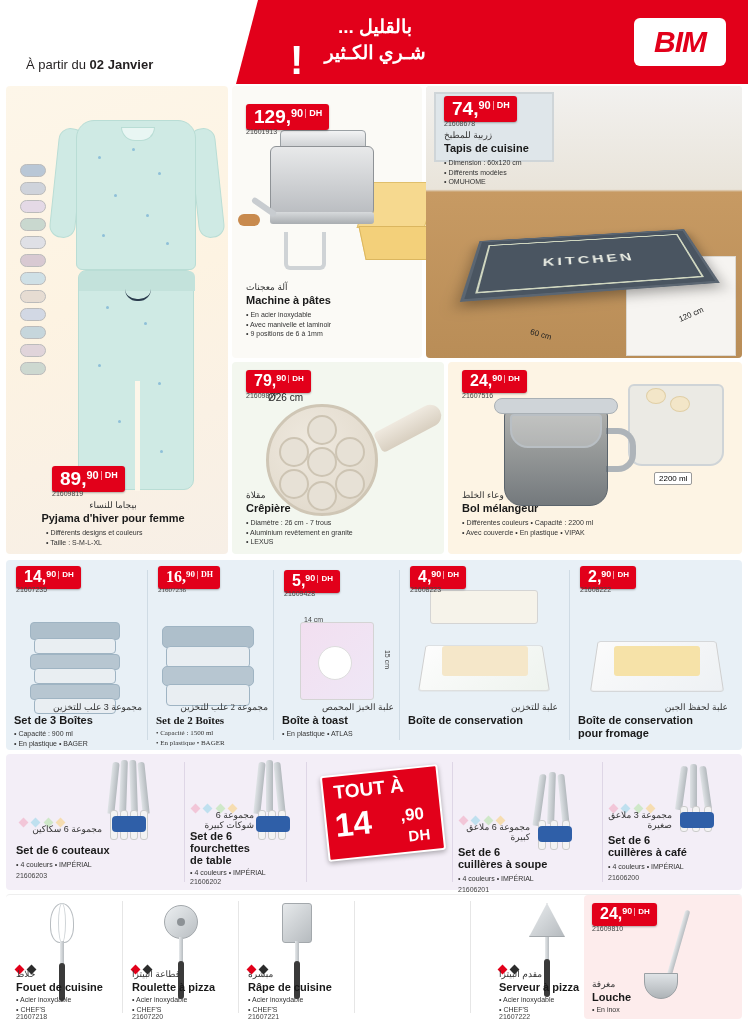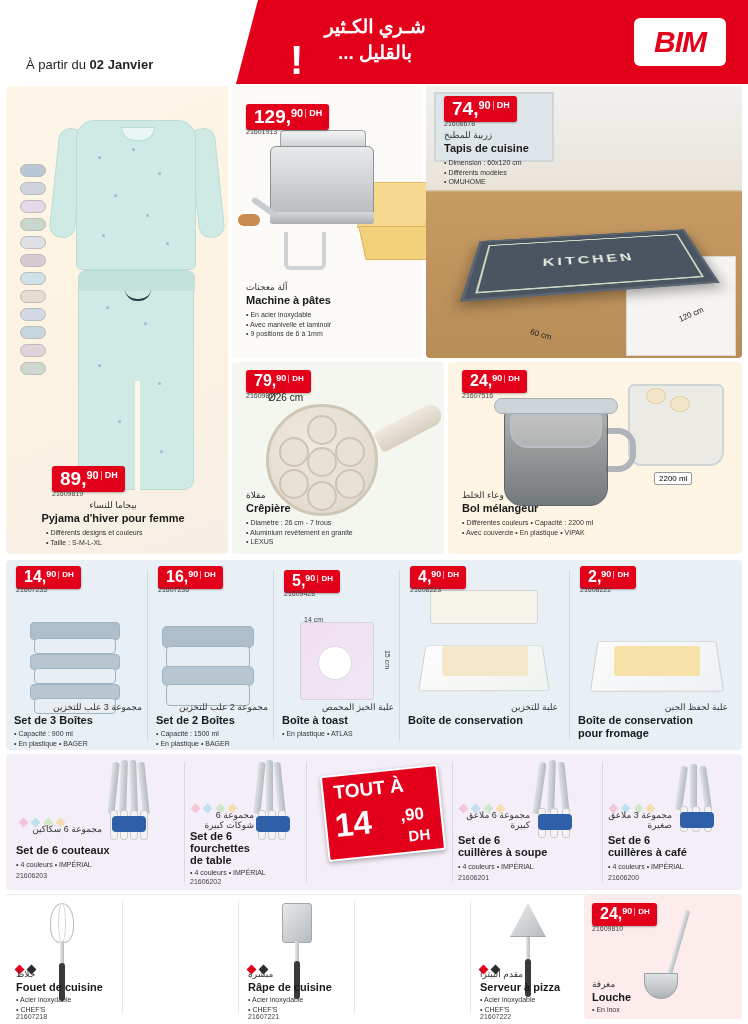--- a/index.html
+++ b/index.html
@@ -236,22 +236,22 @@
 <body>
 
 <div class="page">
 
   <div class="header">
     <div class="header-left"></div>
     <div class="apartir">
       <span>À partir du </span><b>02 Janvier</b>
     </div>
     <div class="arabic-slogan">
+      <div>بالقليل ...</div>
       <div>شـري الكـثير</div>
-      <div>بالقليل ...</div>
     </div>
     <div class="excl">!</div>
     <div class="bim-logo">
       <span>BIM</span>
     </div>
   </div>
 
   <div class="sec1">
 
     <div class="pyjama-panel">
@@ -446,21 +446,21 @@
       </div>
       <div class="ref" style="position:absolute;left:10px;top:26px;">21607235</div>
       <div class="ar" style="position:absolute;left:8px;top:142px;width:128px;">مجموعة 3 علب للتخزين</div>
       <div class="ptitle" style="position:absolute;left:8px;top:154px;">Set de 3 Boîtes</div>
       <div class="bullets" style="position:absolute;left:8px;top:169px;">
         <div>Capacité : 900 ml</div>
         <div>En plastique • BAGER</div>
       </div>
     </div>
 
-    <div class="cell" style="left:142px;width:126px;">
+    <div class="cell" style="left:142px;width:126px;font-family:Liberation Serif, serif;">
       <div class="sep"></div>
       <div>
         <div class="lidbox" style="left:14px;top:66px;width:92px;height:22px;background:#aebfcb;border-radius:5px;"></div>
         <div class="lidbox" style="left:18px;top:86px;width:84px;height:22px;background:#e9eef2;"></div>
         <div class="lidbox" style="left:14px;top:106px;width:92px;height:20px;background:#b7c6d1;border-radius:5px;"></div>
         <div class="lidbox" style="left:18px;top:124px;width:84px;height:22px;background:#e9eef2;"></div>
       </div>
       <div class="tag small" style="left:10px;top:6px;">
         <span class="whole">16</span>
         <span class="comma">,</span>
@@ -595,21 +595,21 @@
       <div class="ref" style="position:absolute;left:6px;top:124px;">21606202</div>
     </div>
 
     <div class="tout">
       <div class="t1">TOUT À</div>
       <div class="t2">14</div>
       <div class="t3"><span>,</span><span>90</span></div>
       <div class="t4">DH</div>
     </div>
 
-    <div style="position:absolute;left:446px;top:0;width:150px;height:136px;">
+    <div style="position:absolute;left:446px;top:12px;width:150px;height:136px;">
       <div>
         <div class="knife" style="left:84px;top:8px;transform:rotate(8deg)"></div>
         <div class="knife" style="left:96px;top:6px;transform:rotate(2deg)"></div>
         <div class="knife" style="left:108px;top:8px;transform:rotate(-6deg)"></div>
         <div class="handle-w" style="left:86px;top:54px"></div>
         <div class="handle-w" style="left:98px;top:54px"></div>
         <div class="handle-w" style="left:110px;top:54px"></div>
         <div class="ribbon" style="left:86px;top:60px"></div>
       </div>
       <div style="position:absolute;left:8px;top:44px;">
@@ -672,20 +672,39 @@
       </div>
       <div class="ar" style="position:absolute;left:10px;top:74px;">خلاط</div>
       <div class="ptitle" style="position:absolute;left:10px;top:86px;">Fouet de cuisine</div>
       <div class="bullets" style="position:absolute;left:10px;top:100px;">
         <div>Acier inoxydable</div>
         <div>CHEF'S</div>
       </div>
       <div class="ref" style="position:absolute;left:10px;top:118px;">21607218</div>
     </div>
 
+    <div style="position:absolute;left:116px;top:0;width:116px;height:124px;">
+      <div>
+        <div style="position:absolute;left:42px;top:10px;width:34px;height:34px;border-radius:50%;background:linear-gradient(135deg,#eceff1,#b9bec2);border:1px solid #a3a8ac;"></div>
+        <div style="position:absolute;left:55px;top:23px;width:8px;height:8px;border-radius:50%;background:#8d9296;"></div>
+        <div class="u-rod" style="left:57px;top:42px;height:26px;"></div>
+        <div class="u-handle" style="left:56px;top:66px;"></div>
+      </div>
+      <div style="position:absolute;left:10px;top:64px;">
+        <span class="diamond" style="background:#e2001a"></span>
+        <span class="diamond" style="background:#2c2c2c"></span>
+      </div>
+      <div class="ar" style="position:absolute;left:10px;top:74px;">قطاعة البيتزا</div>
+      <div class="ptitle" style="position:absolute;left:10px;top:86px;">Roulette à pizza</div>
+      <div class="bullets" style="position:absolute;left:10px;top:100px;">
+        <div>Acier inoxydable</div>
+        <div>CHEF'S</div>
+      </div>
+      <div class="ref" style="position:absolute;left:10px;top:118px;">21607220</div>
+    </div>
 
     <div style="position:absolute;left:232px;top:0;width:116px;height:124px;">
       <div>
         <div style="position:absolute;left:44px;top:8px;width:30px;height:40px;background:linear-gradient(135deg,#e6e9eb,#b6bbbf);border:1px solid #a3a8ac;border-radius:3px;"></div>
         <div class="u-rod" style="left:57px;top:46px;height:22px;"></div>
         <div class="u-handle" style="left:56px;top:66px;"></div>
       </div>
       <div style="position:absolute;left:10px;top:64px;">
         <span class="diamond" style="background:#e2001a"></span>
         <span class="diamond" style="background:#2c2c2c"></span>
@@ -693,21 +712,21 @@
       <div class="ar" style="position:absolute;left:10px;top:74px;">مبشرة</div>
       <div class="ptitle" style="position:absolute;left:10px;top:86px;">Râpe de cuisine</div>
       <div class="bullets" style="position:absolute;left:10px;top:100px;">
         <div>Acier inoxydable</div>
         <div>CHEF'S</div>
       </div>
       <div class="ref" style="position:absolute;left:10px;top:118px;">21607221</div>
     </div>
 
 
-    <div style="position:absolute;left:464px;top:0;width:126px;height:124px;">
+    <div style="position:absolute;left:483px;top:0;width:126px;height:124px;">
       <div>
         <div style="position:absolute;left:40px;top:8px;width:36px;height:34px;background:linear-gradient(135deg,#eaedef,#b6bbbf);border:1px solid #a3a8ac;
              clip-path:polygon(50% 0,100% 100%,0 100%);"></div>
         <div class="u-rod" style="left:56px;top:42px;height:24px;"></div>
         <div class="u-handle" style="left:55px;top:64px;"></div>
       </div>
       <div style="position:absolute;left:10px;top:64px;">
         <span class="diamond" style="background:#e2001a"></span>
         <span class="diamond" style="background:#2c2c2c"></span>
       </div>

